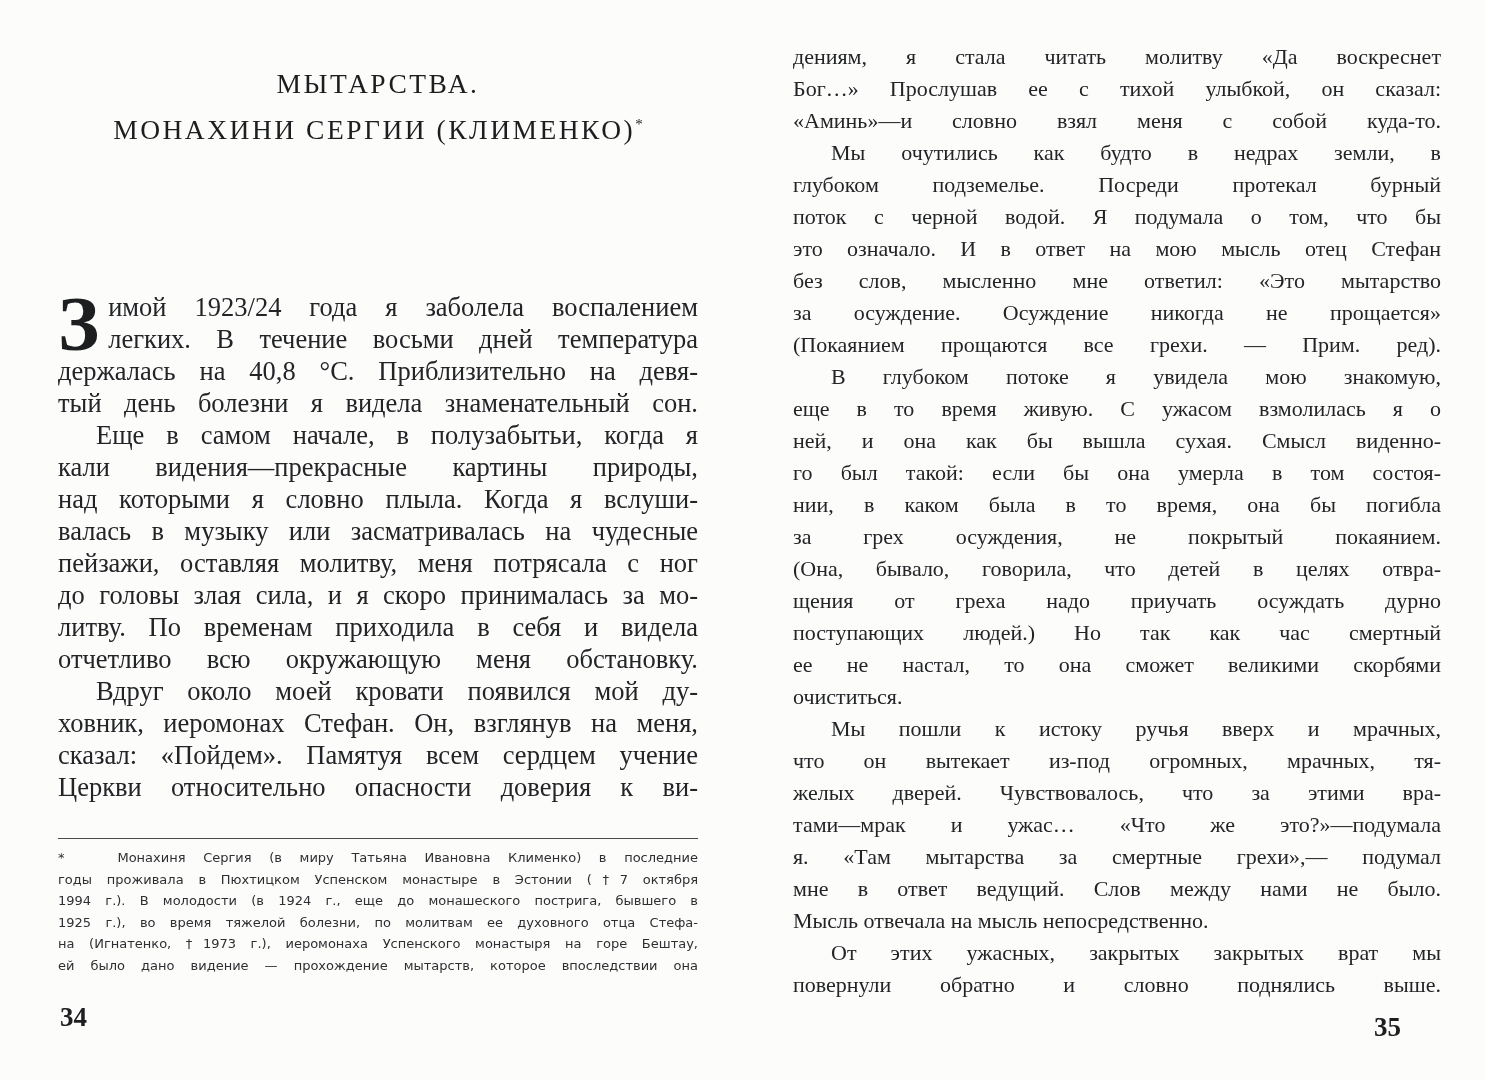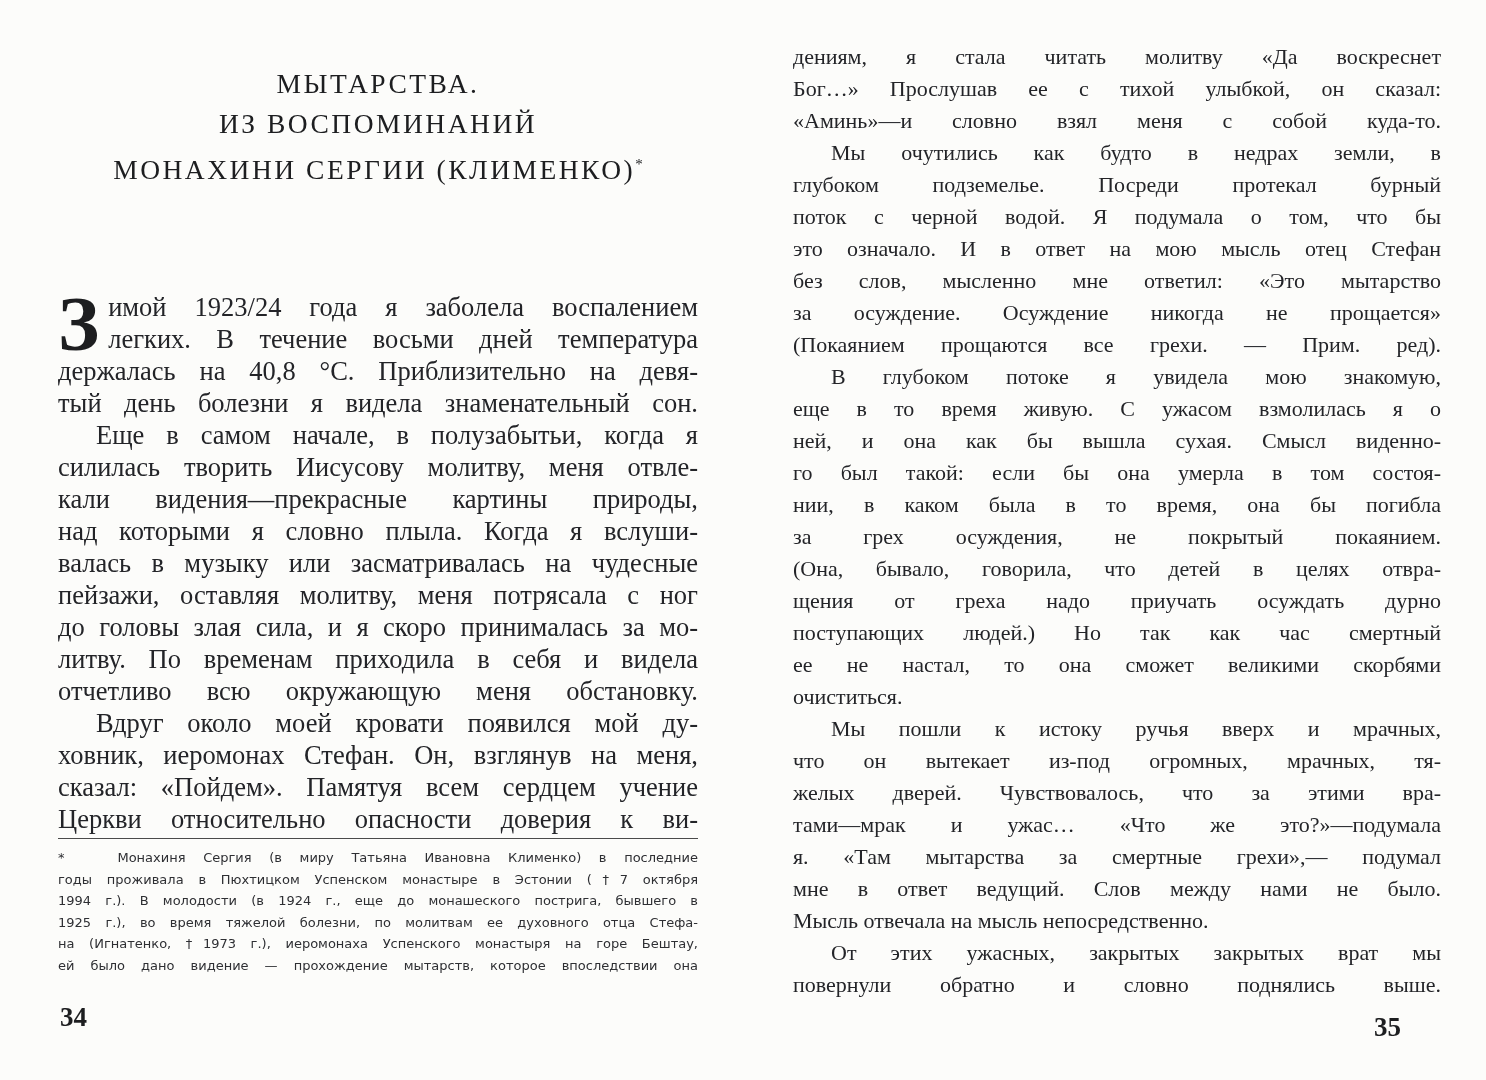--- a/index.html
+++ b/index.html
@@ -98,36 +98,34 @@
 </style>
 </head>
 <body>
 
 <div class="spread">
 
   <div class="page page-left">
 
     <div class="chapter-title">
       <div>МЫТАРСТВА.</div>
-      <div>ИЗ ВОСПОМИНАНИЙ</div>
       <div><span>МОНАХИНИ СЕРГИИ (КЛИМЕНКО)</span><sup>*</sup></div>
     </div>
 
     <div class="body-block">
       <span class="drop-cap">З</span>
       <div>
           <div class="para">
             <div class="tline">имой 1923/24 года я заболела воспалением</div>
             <div class="tline">легких. В течение восьми дней температура</div>
             <div class="tline">держалась на 40,8 °С. Приблизительно на девя-</div>
             <div class="tline">тый день болезни я видела знаменательный сон.</div>
           </div>
           <div class="para">
             <div class="tline tindent">Еще в самом начале, в полузабытьи, когда я</div>
-            <div class="tline">силилась творить Иисусову молитву, меня отвле-</div>
             <div class="tline">кали видения—прекрасные картины природы,</div>
             <div class="tline">над которыми я словно плыла. Когда я вслуши-</div>
             <div class="tline">валась в музыку или засматривалась на чудесные</div>
             <div class="tline">пейзажи, оставляя молитву, меня потрясала с ног</div>
             <div class="tline">до головы злая сила, и я скоро принималась за мо-</div>
             <div class="tline">литву. По временам приходила в себя и видела</div>
             <div class="tline">отчетливо всю окружающую меня обстановку.</div>
           </div>
           <div class="para">
             <div class="tline tindent">Вдруг около моей кровати появился мой ду-</div>

